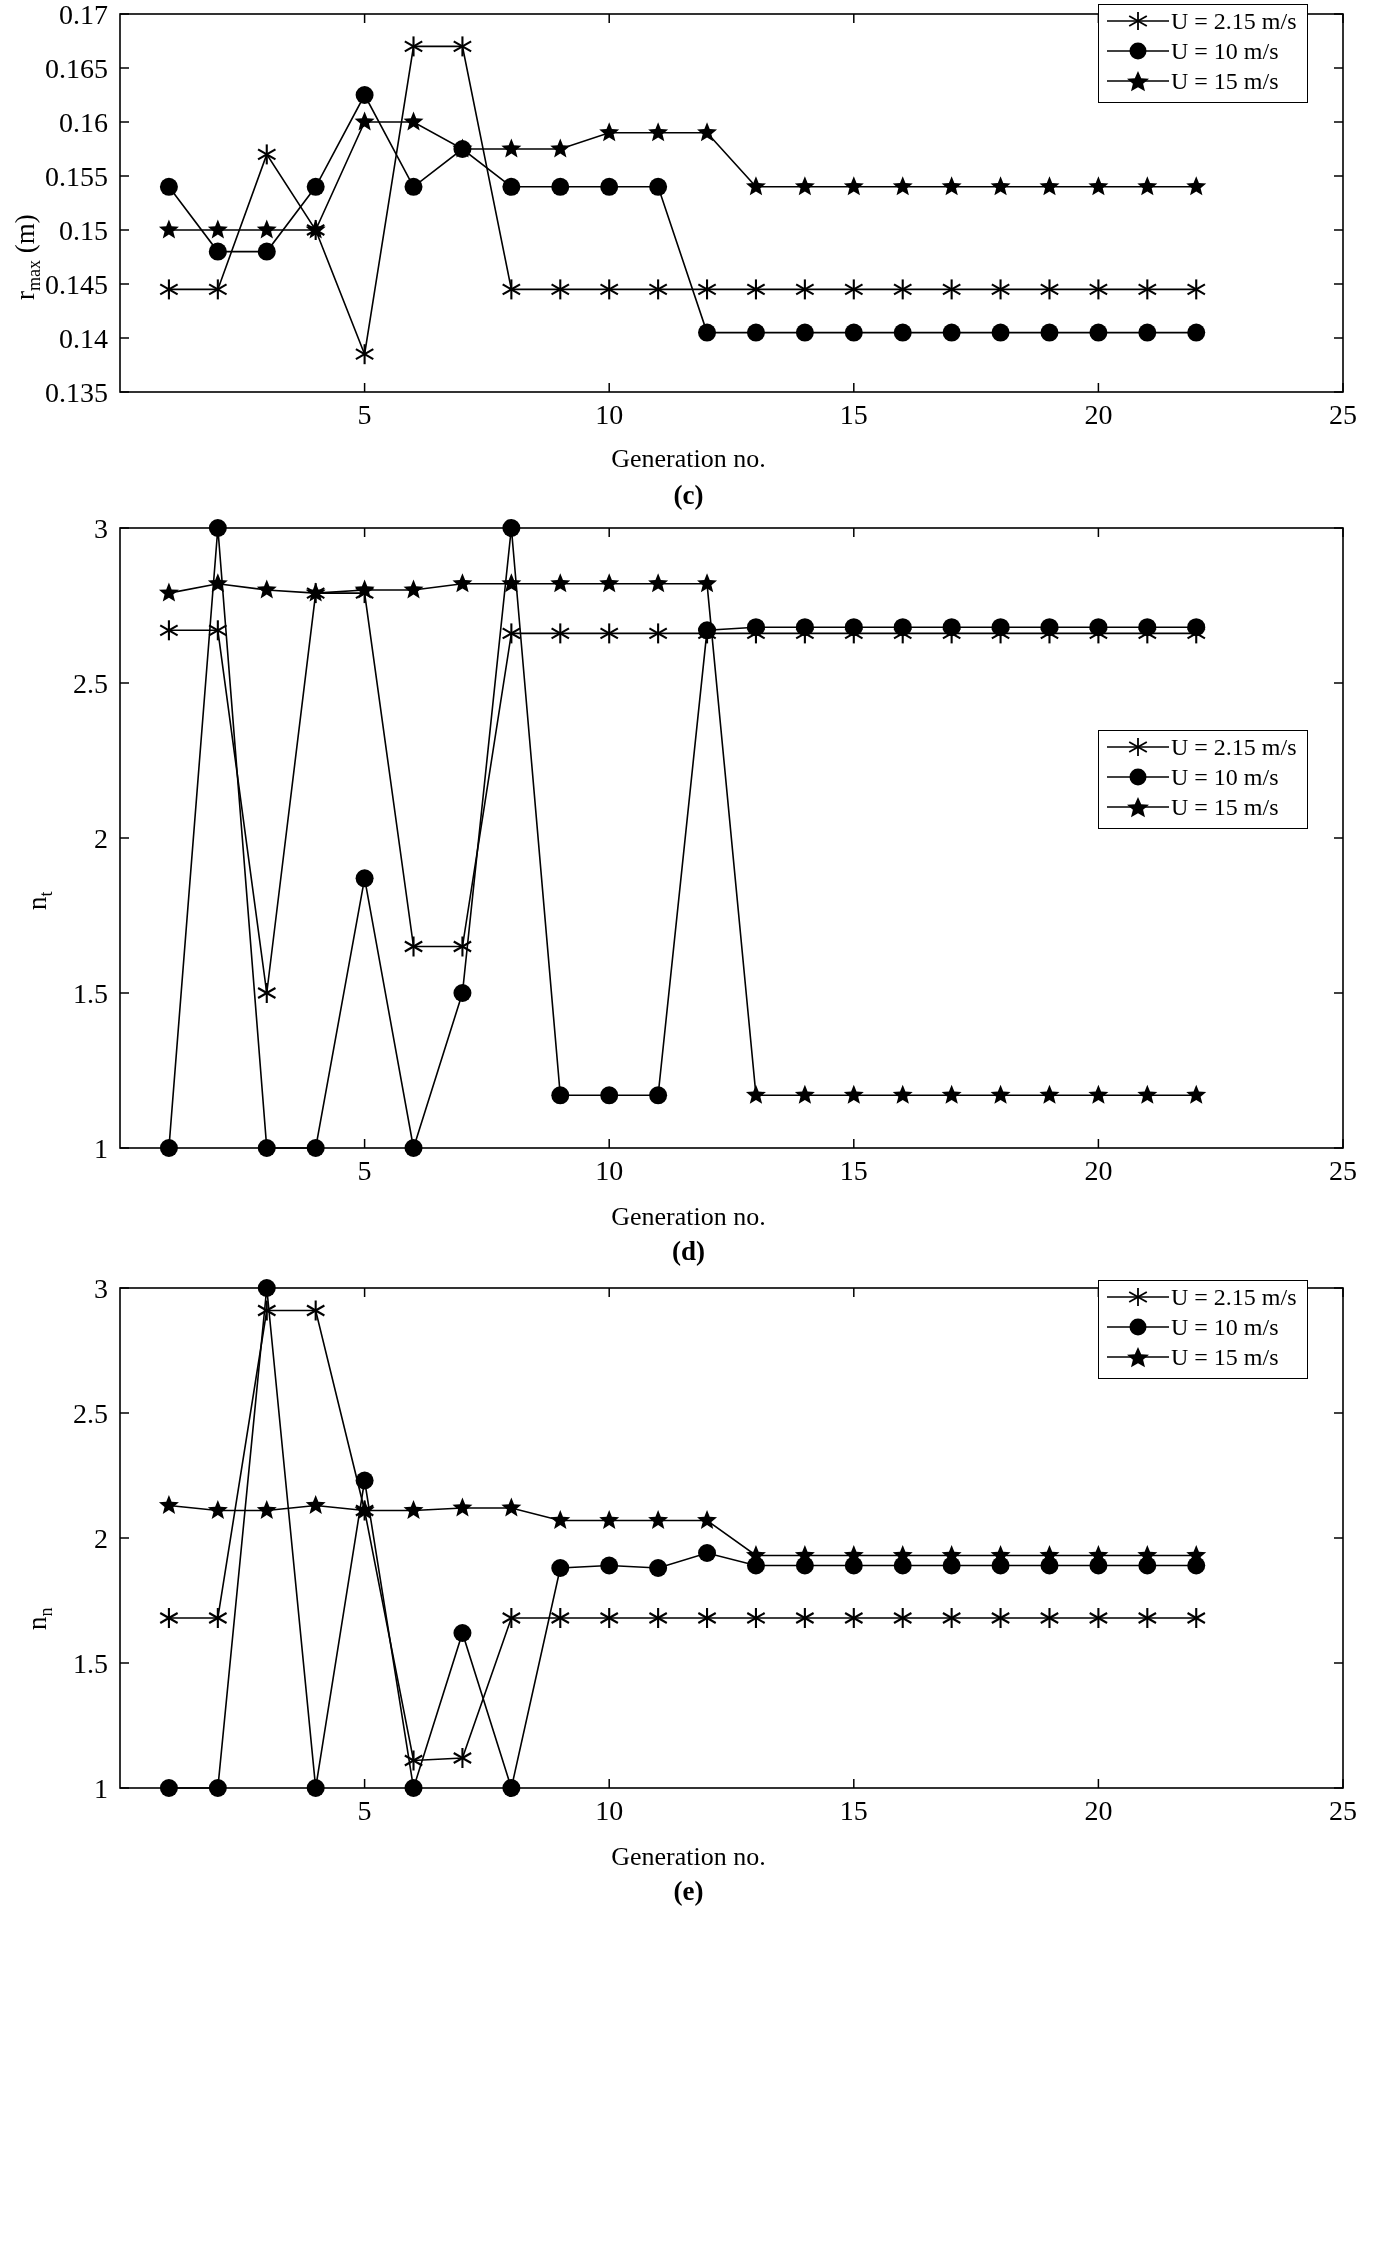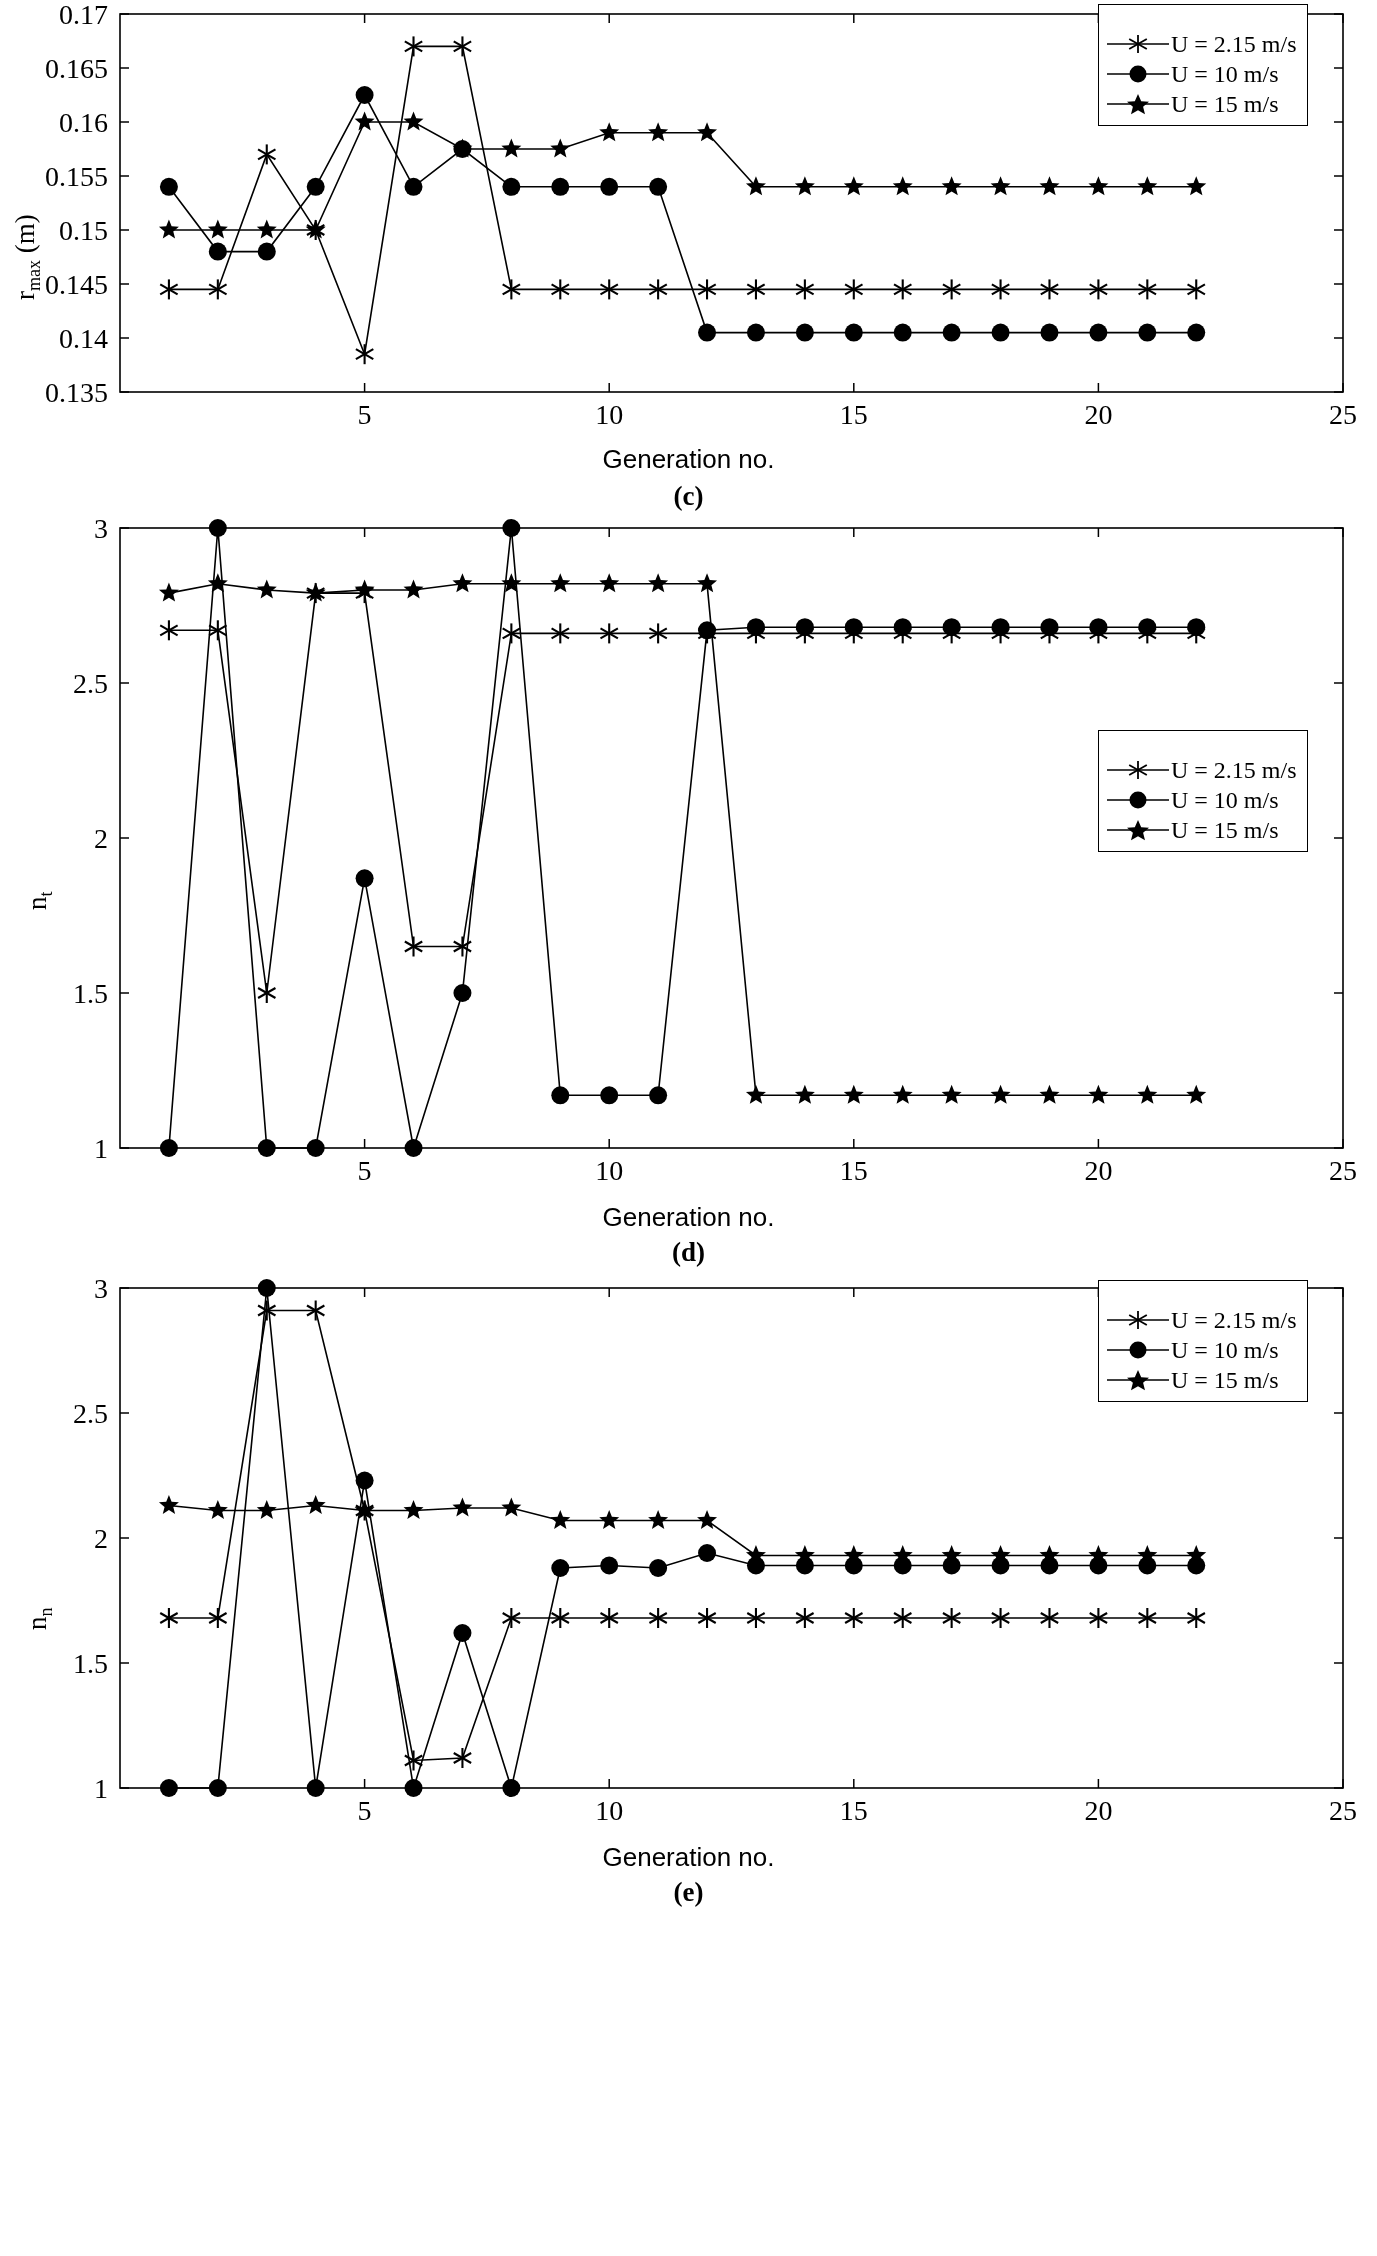--- a/index.html
+++ b/index.html
@@ -10,27 +10,27 @@
   svg{display:block;}
   .panel-caption{
     text-align:center;
     font-weight:bold;
     font-size:27px;
     font-family:"Liberation Serif",serif;
   }
   .xlabel{
     text-align:center;
     font-size:26px;
-    font-family:Liberation Sans, sans-serif;
+    font-family:Liberation Serif, serif;
   }
   .legendbox{
     position:absolute;
     border:1px solid #000;
     background:#fff;
-    padding:24px 10px 6px 8px;
+    padding:1px 10px 6px 8px;
     font-size:24px;
     font-family:"Liberation Serif",serif;
     line-height:1.25;
   }
   .legrow{display:flex;align-items:center;white-space:nowrap;}
   .legsym{width:62px;height:26px;flex:none;}
   .leglabel{padding-left:2px;}
   .ylab{
     position:absolute;
     font-size:27px;

